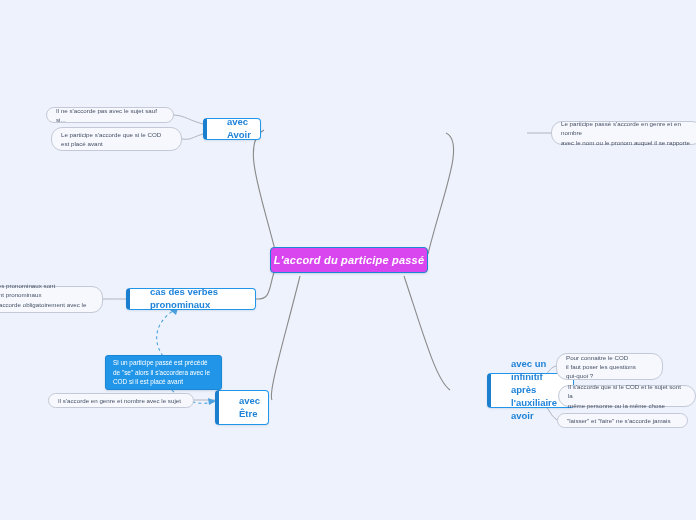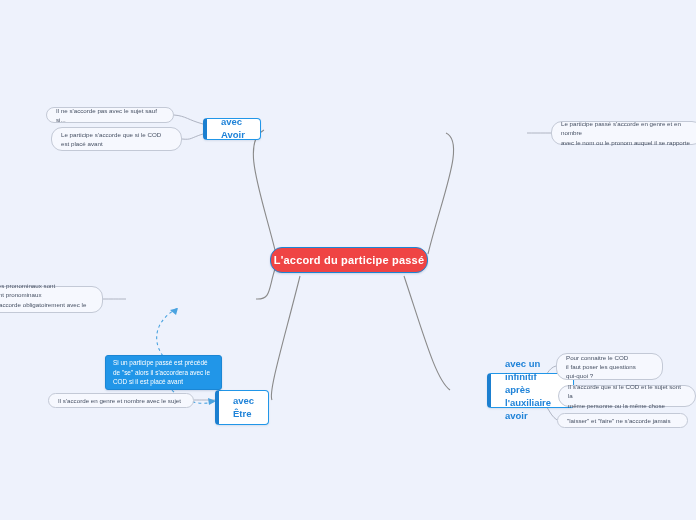--- a/index.html
+++ b/index.html
@@ -28,45 +28,46 @@
     width: 696px;
     height: 520px;
     pointer-events: none;
   }
   .node {
     position: absolute;
     box-sizing: border-box;
   }
   
   .root-node {
-    background: #ef4444;
+    background: #d946ef;
     border: 1px solid #1b86d4;
-    border-radius: 12px;
+    border-radius: 4px;
     color: #ffffff;
     font-weight: bold;
     font-size: 11px;
     letter-spacing: 0.2px;
     display: flex;
     align-items: center;
     justify-content: center;
     text-align: center;
     box-shadow: 0 1px 2px rgba(40,70,120,0.18);
+    font-style: italic;
   }
   
   .branch-node {
     background: #ffffff;
     border: 1.5px solid #2196e8;
     border-left: 4px solid #1b7fd0;
     border-radius: 4px;
     color: #2083d8;
     font-weight: bold;
     font-size: 9.5px;
     display: flex;
     align-items: center;
-    padding: 3px 14px;
+    padding: 3px 20px;
     line-height: 1.35;
     box-shadow: 0 1px 2px rgba(40,70,120,0.12);
   }
   
   .leaf-node {
     background: #f6f8fe;
     border: 1px solid #c3c9d6;
     border-radius: 11px;
     color: #465063;
     font-size: 6.2px;
@@ -153,20 +154,23 @@
   <div class="node leaf-node" style="left:51px; top:127px; width:131px; height:24px;">
     <span class="node-text">Le participe s'accorde que si le COD
 est placé avant</span>
   </div>
 
   <div class="node leaf-node" style="left:551px; top:121px; width:152px; height:24px;">
     <span class="node-text">Le participe passé s'accorde en genre et en nombre
 avec le nom ou le pronom auquel il se rapporte</span>
   </div>
 
+  <div class="node branch-node" style="left:126px; top:288px; width:130px; height:22px;">
+    <span class="node-text">cas des verbes pronominaux</span>
+  </div>
   <div class="node leaf-node" style="left:-49px; top:286px; width:152px; height:27px;">
     <span class="node-text">Certains verbes pronominaux sont
 essentiellement pronominaux
 Le participe s'accorde obligatoirement avec le sujet</span>
   </div>
 
   <div class="node branch-node" style="left:215px; top:390px; width:54px; height:35px;">
     <span class="node-text">avec Être</span>
   </div>
   <div class="node leaf-node" style="left:48px; top:393px; width:146px; height:15px;">

